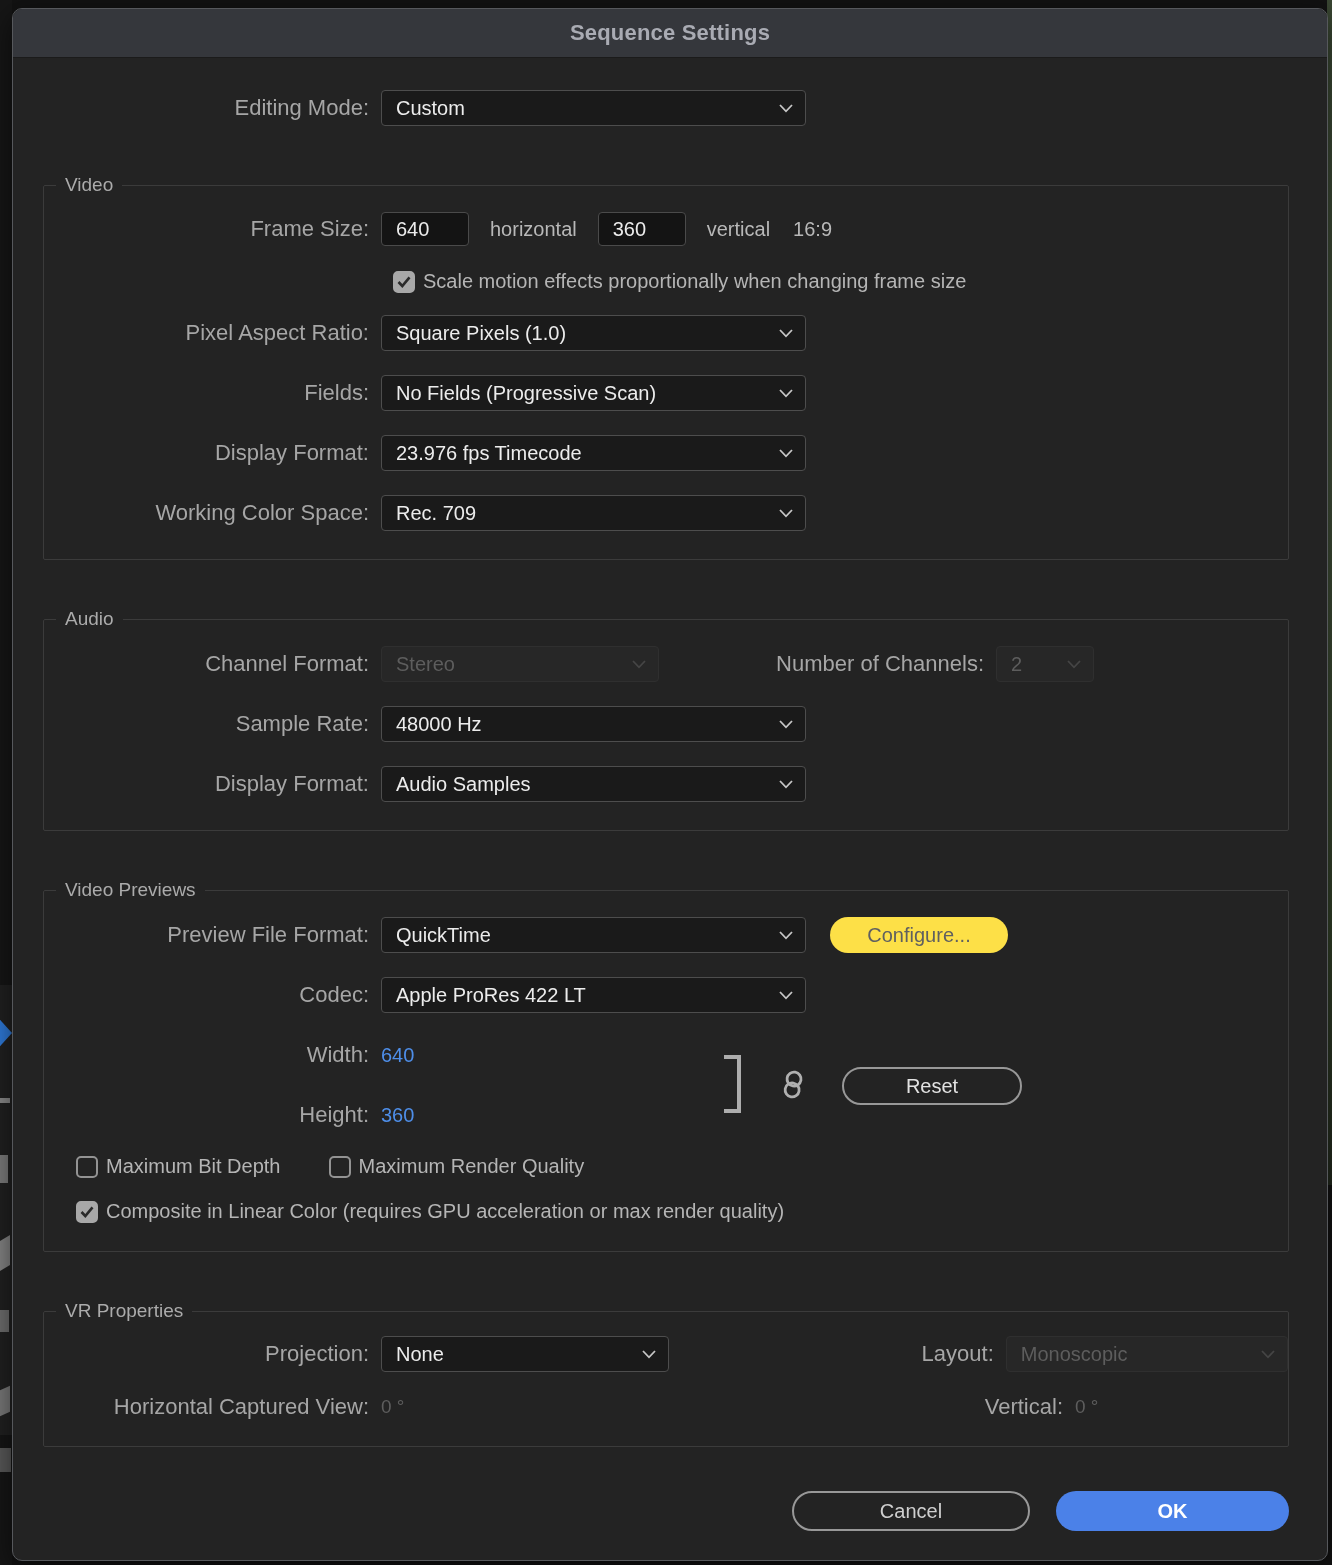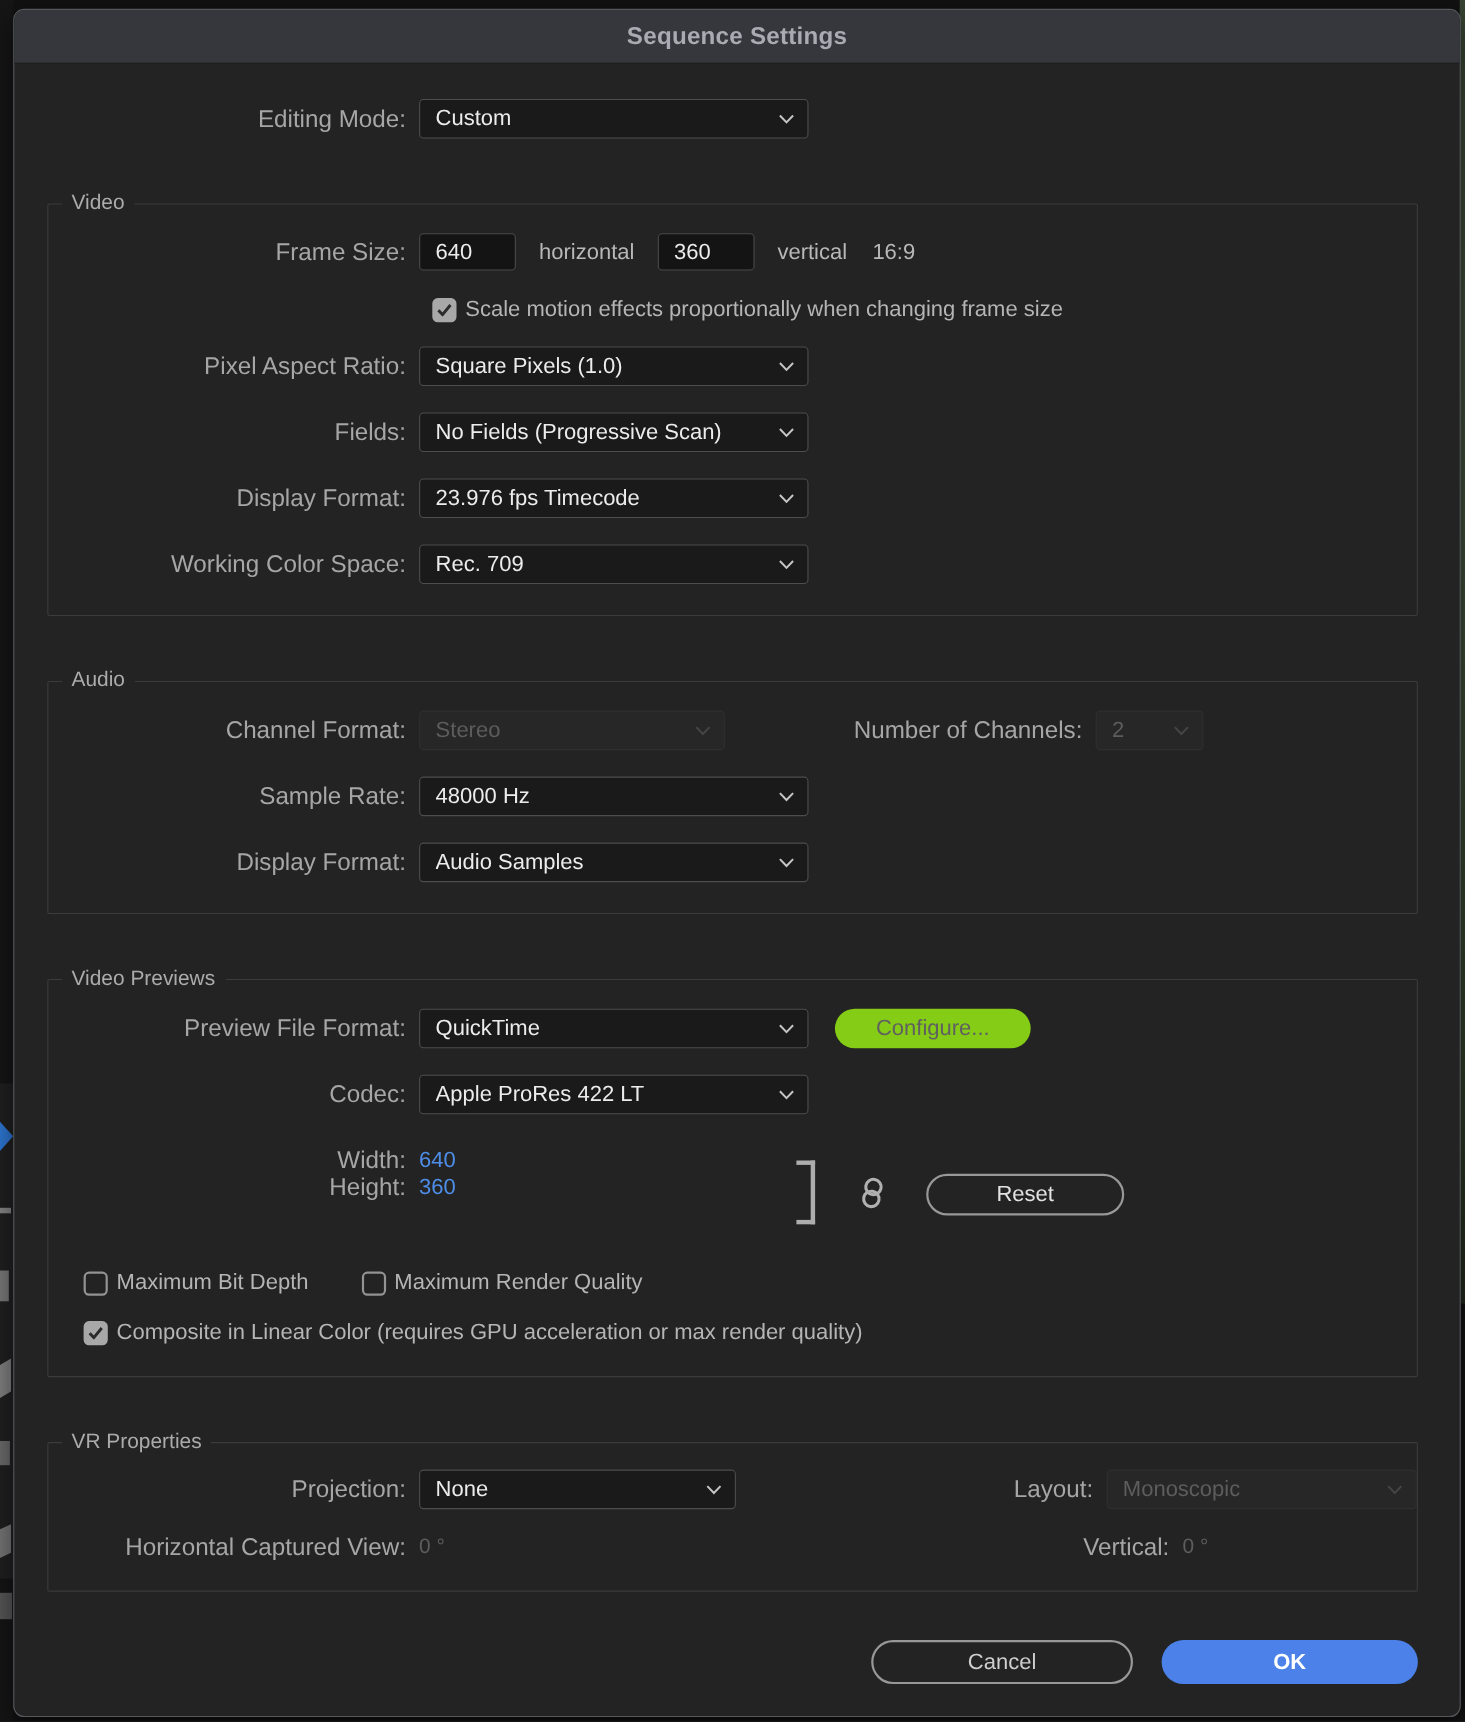--- a/index.html
+++ b/index.html
@@ -26,21 +26,21 @@
   .dlg-body { padding-top:32px; font-size:19px; color:#a6a6a6; }
 
   .row { display:flex; align-items:center; margin-bottom:24px; }
   .lbl { flex:0 0 368px; text-align:right; padding-right:12px; color:#a6a6a6; font-size:22px; }
   fieldset .lbl { flex-basis:337px; }
 
   fieldset { border:1px solid #3b3b3b; border-radius:2px; margin:48px 38px 0 30px; padding:16px 0 28px 0; min-inline-size:0; }
   legend { margin-left:12px; padding:0 9px; font-size:19px; color:#ababab; }
 
   
-  .select { height:36px; width:354px; background:#1a1a1a; border:1px solid #4d4d4d; border-radius:4px;
+  .select { height:36px; width:425px; background:#1a1a1a; border:1px solid #4d4d4d; border-radius:4px;
     display:flex; align-items:center; padding:0 12px 0 14px; color:#ececec; font-size:20px; cursor:default; }
   .select .sel-text { white-space:pre; overflow:hidden; }
   .select .chev { margin-left:auto; color:#c6c6c6; display:flex; }
   .select.disabled { background:#272727; border-color:#2f2f2f; color:#5d5d5d; }
   .select.disabled .chev { color:#454545; }
   .w357 { width:357px; } .w350 { width:350px; } .w278 { width:278px; } .w98 { width:98px; }
 
   
   .numin { width:88px; height:34px; background:#141414; border:1px solid #4a4a4a; border-radius:4px;
     color:#ececec; font-size:20px; font-family:inherit; padding:0 0 0 14px; outline:none; }
@@ -50,31 +50,31 @@
   
   .cb { width:22px; height:22px; border:2px solid #939393; border-radius:5px; background:transparent;
     display:inline-flex; align-items:center; justify-content:center; flex:none; }
   .cb.checked { background:#a8a8a8; border-color:#a8a8a8; }
   .cb-row { display:flex; align-items:center; gap:8px; }
   .cb-label { color:#b5b5b5; font-size:20px; }
 
   
   .dim-row { position:relative; margin:30px 0 28px 0; height:84px; }
   .dim-line { display:flex; align-items:center; height:24px; }
-  .dim-line + .dim-line { }
+  .dim-line + .dim-line { margin-top:36px; }
   .blue-val { color:#4e8ee8; font-size:20px; }
   .bracket { position:absolute; left:680px; top:12px; width:17px; height:58px;
     border-top:4px solid #adadad; border-right:4px solid #adadad; border-bottom:4px solid #adadad; }
   .linkicon { position:absolute; left:737px; top:24px; color:#b0b0b0; }
 
   
   .btn-outline { background:transparent; border:2px solid #989898; border-radius:20px; color:#e2e2e2;
     font-size:20px; font-family:inherit; display:flex; align-items:center; justify-content:center; cursor:pointer; }
   .btn-reset { position:absolute; left:798px; top:24px; width:180px; height:38px; }
-  .btn-configure { width:178px; height:36px; margin-left:24px; background:#84cc16; border:none; border-radius:18px;
+  .btn-configure { width:178px; height:36px; margin-left:24px; background:#fde047; border:none; border-radius:18px;
     color:#606060; font-size:20px; font-family:inherit; }
   .footer { display:flex; justify-content:flex-end; gap:26px; margin:44px 38px 0 0; }
   .btn-cancel { width:238px; height:40px; color:#cfcfcf; }
   .btn-ok { width:233px; height:40px; background:#4b81e8; border:none; border-radius:20px;
     color:#ffffff; font-size:20px; font-weight:bold; font-family:inherit; cursor:pointer;
     display:flex; align-items:center; justify-content:center; }
 
   .dis-val { color:#5d5d5d; font-size:19px; }
   .lbl2-147 { flex:0 0 147px; text-align:right; padding-right:12px; }
   .lbl2-226 { flex:0 0 226px; text-align:right; padding-right:12px; }

